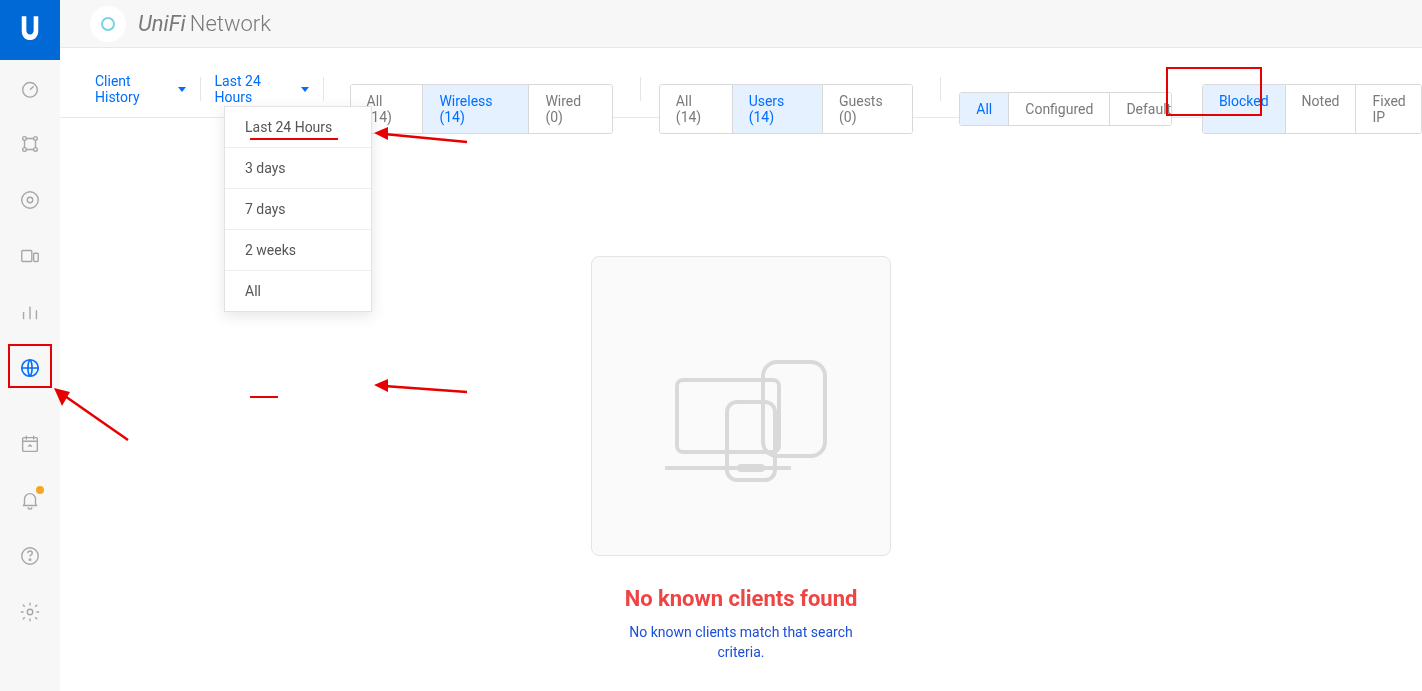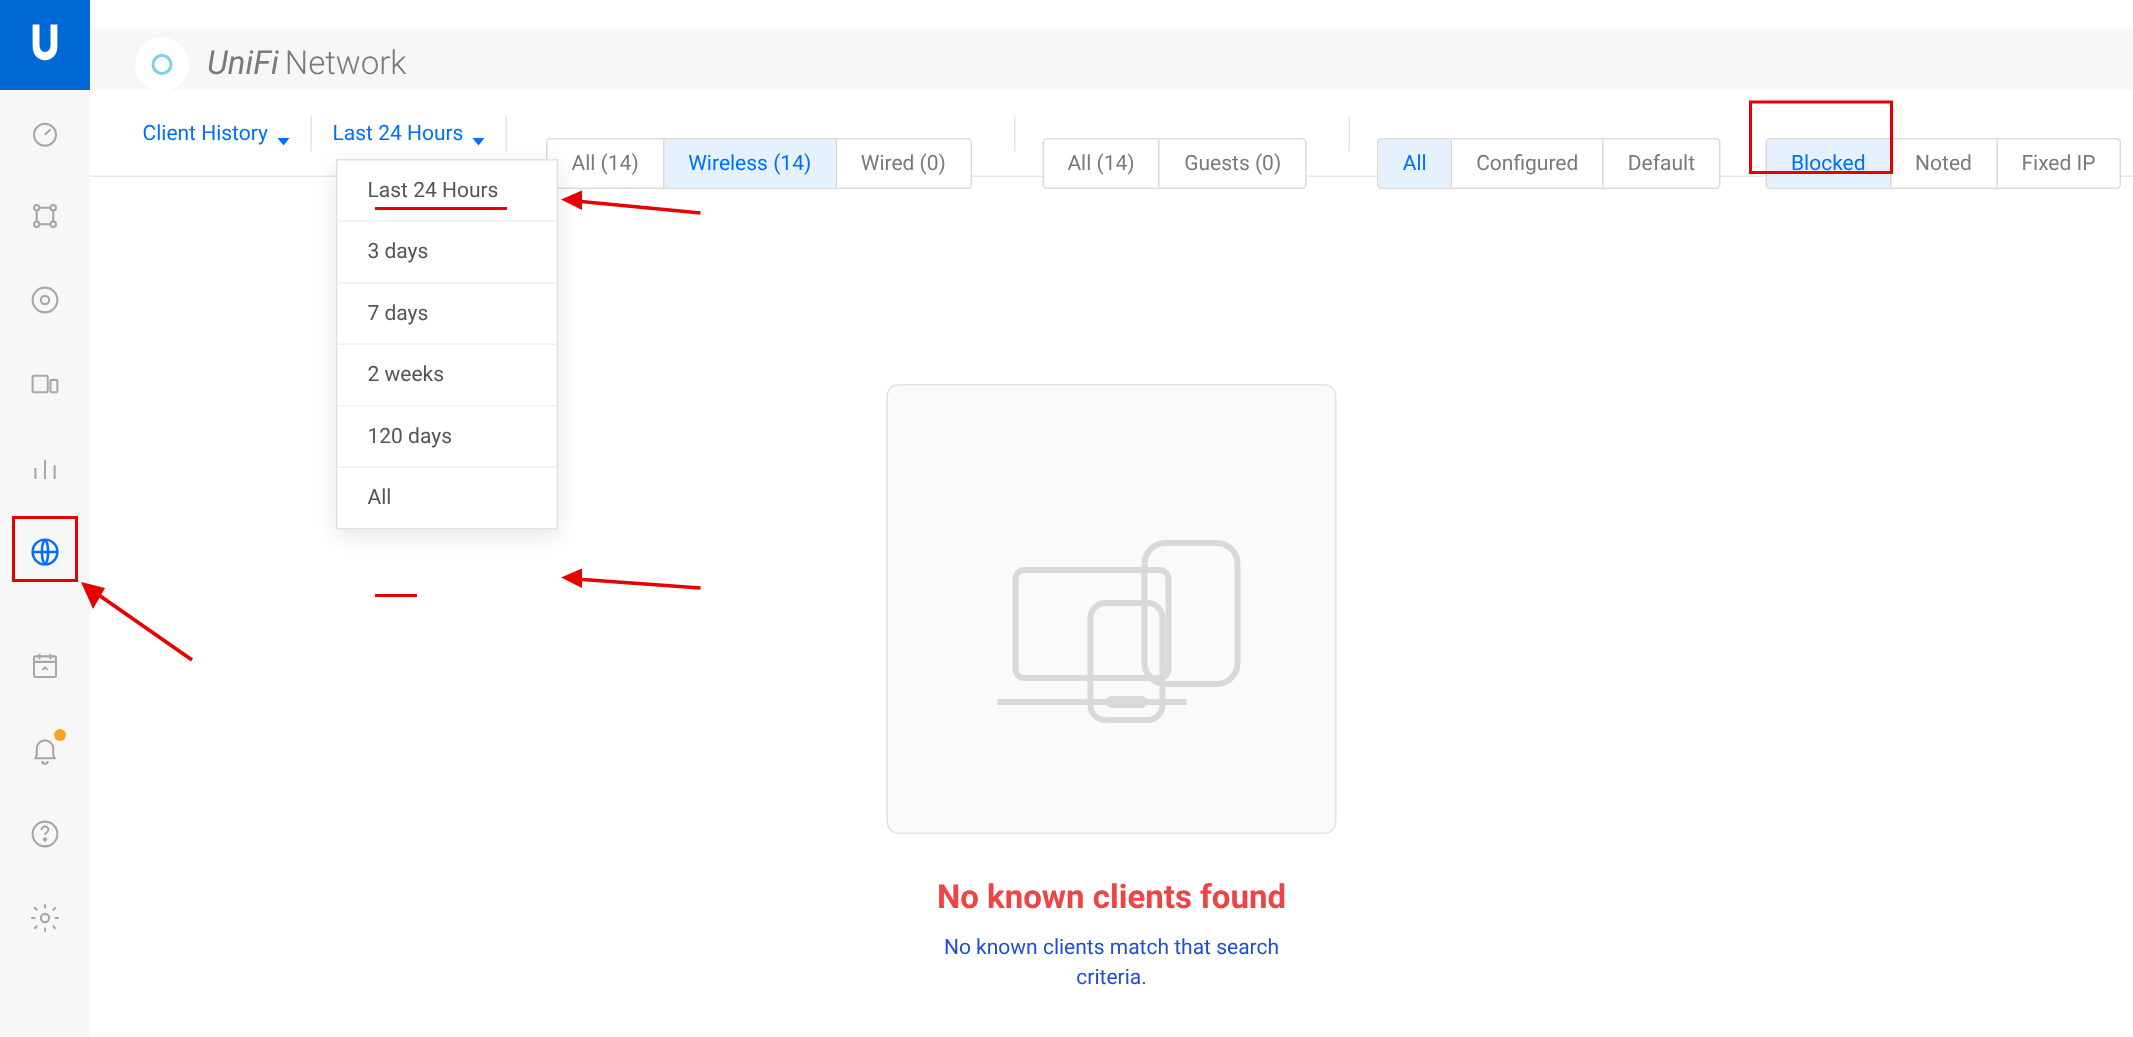--- a/index.html
+++ b/index.html
@@ -57,21 +57,20 @@
   .header {
     position: absolute;
     left: 60px; top: 0;
     right: 0;
     height: 48px;
     background: #f7f7f7;
     border-bottom: 1px solid #e8e8e8;
     display: flex;
     align-items: center;
     padding-left: 30px;
-    margin-top: 19px;
   }
   .header .site-icon {
     width: 36px; height: 36px;
     border-radius: 50%;
     background: #fff;
     display: flex;
     align-items: center;
     justify-content: center;
     margin-right: 12px;
   }
@@ -104,21 +103,21 @@
     align-items: center;
     padding-left: 35px;
     gap: 0;
     background: #fff;
   }
   .filter-link {
     color: #006fff;
     font-size: 14px;
     cursor: pointer;
     display: flex;
-    align-items: flex-end;
+    align-items: center;
     gap: 6px;
   }
   .chevron {
     width: 0; height: 0;
     border-left: 4px solid transparent;
     border-right: 4px solid transparent;
     border-top: 5px solid currentColor;
     margin-top: 1px;
   }
   .divider {
@@ -330,20 +329,21 @@
     <div class="seg-btn">All (14)</div>
     <div class="seg-btn active">Wireless (14)</div>
     <div class="seg-btn">Wired (0)</div>
   </div>
 
   <div class="gap-14"></div>
   <div class="divider"></div>
 
   <div class="seg-group" style="margin-left:4px;">
     <div class="seg-btn">All (14)</div>
+    <div class="seg-btn active">Users (14)</div>
     <div class="seg-btn">Guests (0)</div>
   </div>
 
   <div class="gap-14"></div>
   <div class="divider"></div>
 
   <div class="seg-group" style="margin-left:4px;">
     <div class="seg-btn active">All</div>
     <div class="seg-btn">Configured</div>
     <div class="seg-btn">Default</div>
@@ -354,21 +354,20 @@
     <div class="seg-btn">Noted</div>
     <div class="seg-btn">Fixed IP</div>
   </div>
 </div>
 
 <div class="dropdown">
   <div class="dd-item">Last 24 Hours</div>
   <div class="dd-item">3 days</div>
   <div class="dd-item">7 days</div>
   <div class="dd-item">2 weeks</div>
-  <div class="dd-item">120 days</div>
   <div class="dd-item">All</div>
 </div>
 
 <div class="main-area">
   <div class="empty-card">
     <div class="empty-illustration">
       <svg width="200" height="180" viewBox="0 0 200 180" fill="none" stroke="#d9d9d9" stroke-width="4">
 
         <rect x="36" y="64" width="102" height="72" rx="6"></rect>
         <path d="M24 152h126"></path>

